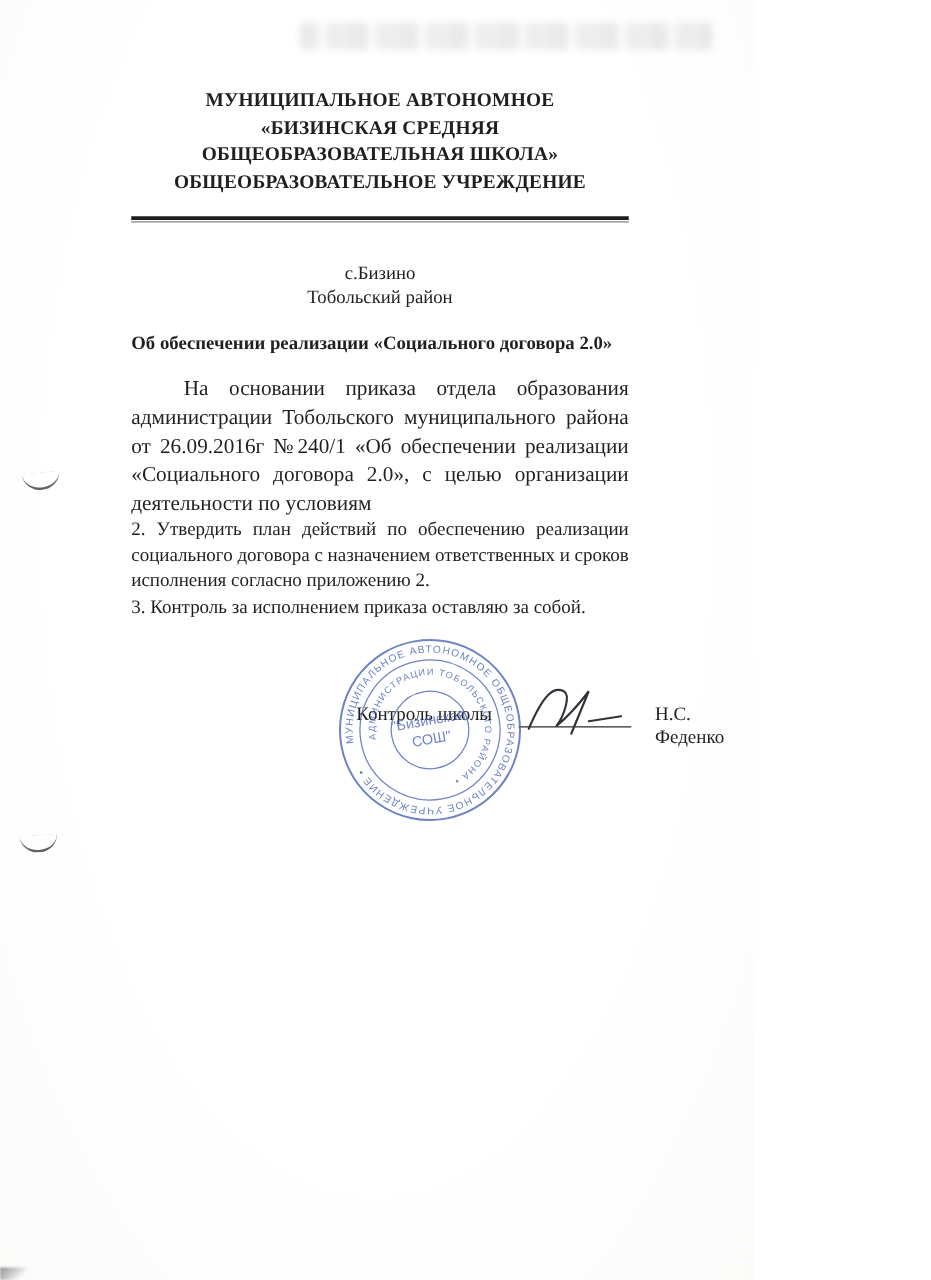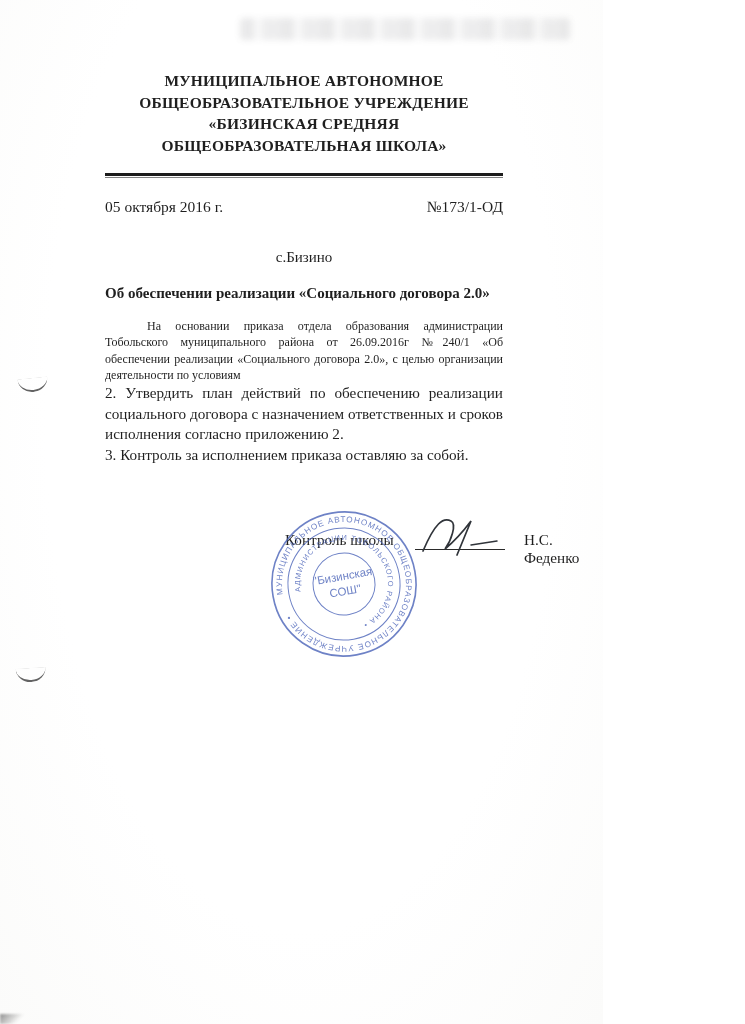--- a/index.html
+++ b/index.html
@@ -83,21 +83,21 @@
     font-size: 15px;
     line-height: 1.3;
   }
   .subject {
     margin-top: 18px;
     font-weight: bold;
     font-size: 15px;
   }
   .body-paragraph {
     margin-top: 16px;
-    font-size: 12px;
+    font-size: 17px;
     line-height: 1.35;
     text-align: justify;
     text-indent: 42px;
   }
   .prikaz-label {
     margin-top: 12px;
     font-weight: bold;
     font-size: 15.2px;
   }
   .order-item {
@@ -136,34 +136,31 @@
 
   <div class="scan-smudge"></div>
   <div class="margin-mark m1"></div>
   <div class="margin-mark m2"></div>
   <div class="corner-mark"></div>
 
   <div class="content">
 
     <div class="doc-header">
       <div>МУНИЦИПАЛЬНОЕ АВТОНОМНОЕ</div>
+      <div>«БИЗИНСКАЯ СРЕДНЯЯ ОБЩЕОБРАЗОВАТЕЛЬНАЯ ШКОЛА»</div>
       <div>ОБЩЕОБРАЗОВАТЕЛЬНОЕ УЧРЕЖДЕНИЕ</div>
-      <div>«БИЗИНСКАЯ СРЕДНЯЯ ОБЩЕОБРАЗОВАТЕЛЬНАЯ ШКОЛА»</div>
     </div>
 
     <div class="rule"></div>
 
 
-    <div class="date-row">
-      <span>05 октября 2016 г.</span>
-      <span>№173/1-ОД</span>
-    </div>
 
     <div class="place">
       <div>с.Бизино</div>
+      <div>Тобольский район</div>
     </div>
 
     <div class="subject">Об обеспечении реализации «Социального договора 2.0»</div>
 
     <p class="body-paragraph">На основании приказа отдела образования администрации Тобольского муниципального района от 26.09.2016г №240/1 «Об обеспечении реализации «Социального договора 2.0», с целью организации деятельности по условиям</p>
 
 
     <p class="order-item">2. Утвердить план действий по обеспечению реализации социального договора с назначением ответственных и сроков исполнения согласно приложению 2.</p>
     <p class="order-item">3. Контроль за исполнением приказа оставляю за собой.</p>
 

